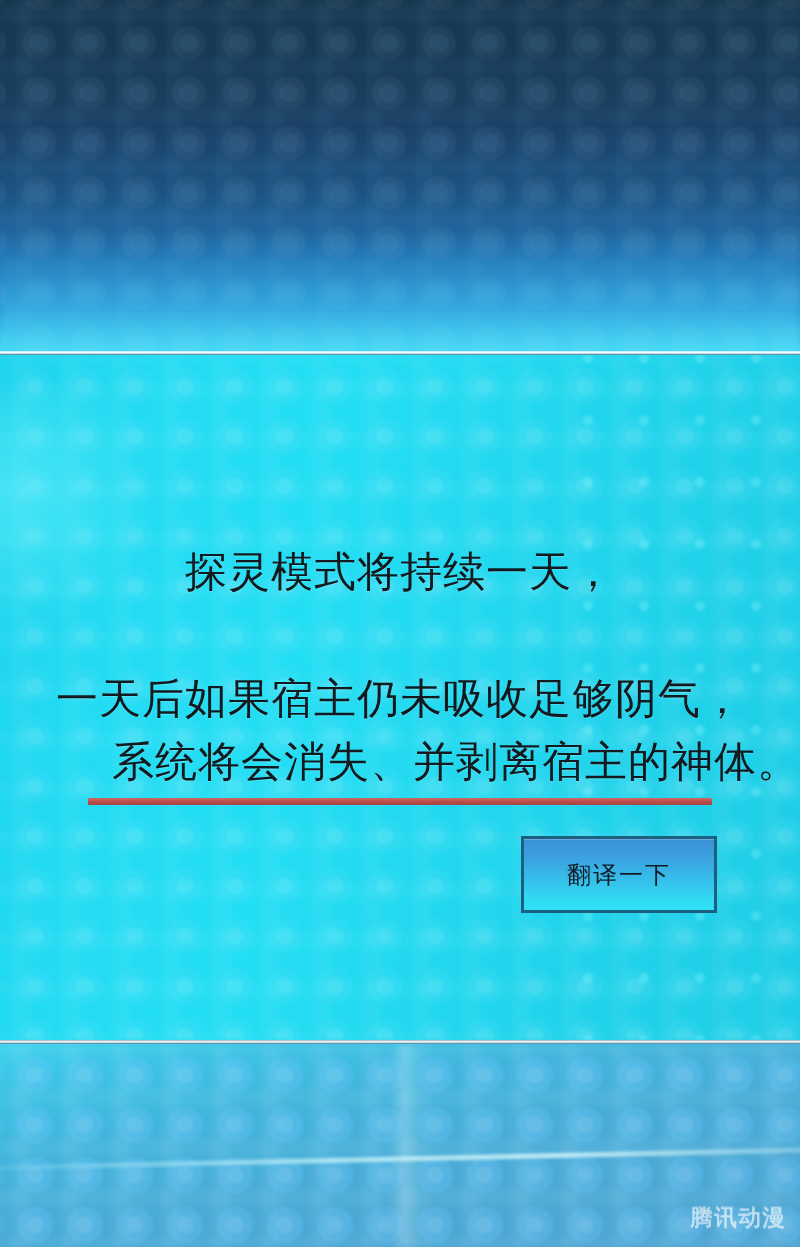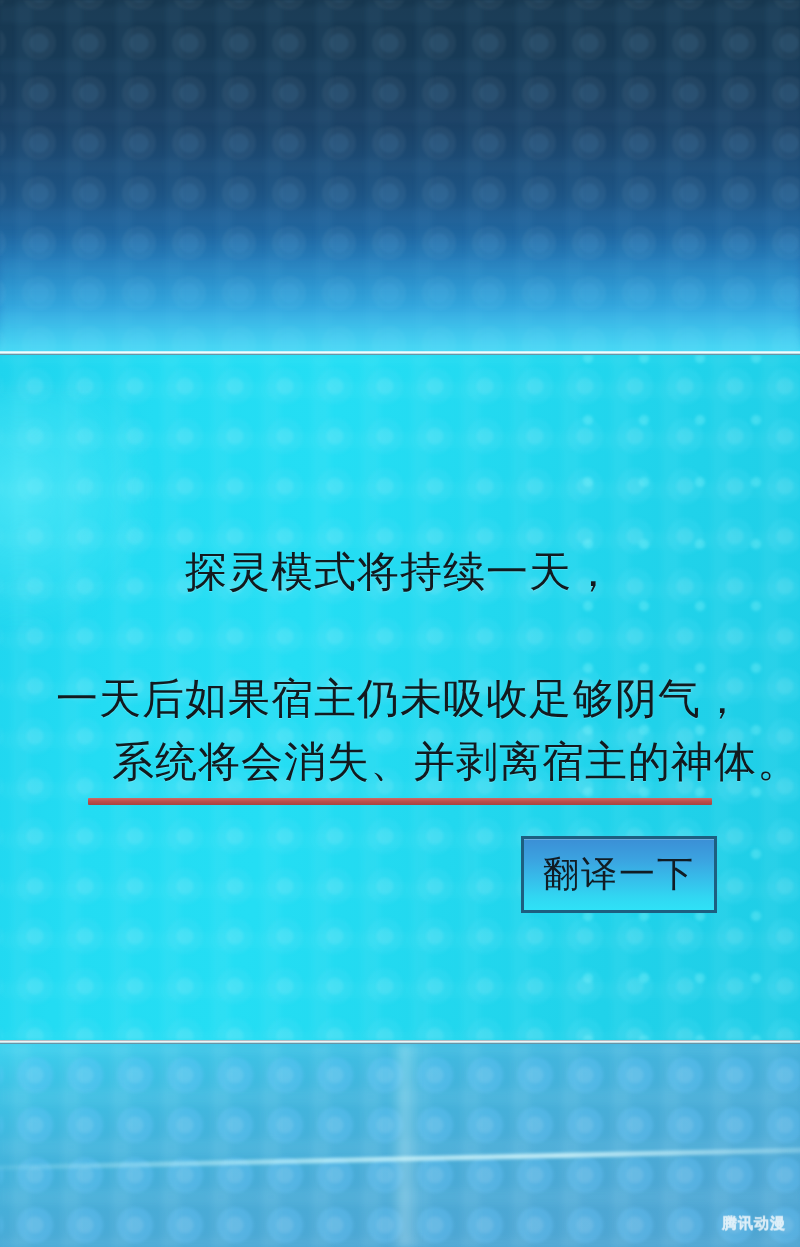--- a/index.html
+++ b/index.html
@@ -155,21 +155,21 @@
       #31d7f2 82%,
       #2fe2f7 100%);
     border:3px solid #1d5f80;
     display:flex; align-items:center; justify-content:center;
     cursor:pointer;
     box-shadow:inset 0 1px 0 rgba(255,255,255,0.25);
   }
   .translate-btn .label {
     color:#111c24;
     font-family:Liberation Mono, monospace;
-    font-size:36px;
+    font-size:24px;
     letter-spacing:2px;
     white-space:nowrap;
   }
 
   
   .panel-bot {
     position:absolute; left:0; top:1044px; width:800px; height:203px;
     background:
       linear-gradient(170deg,
         #3dd2ef 0%,
@@ -206,22 +206,22 @@
     position:absolute; left:392px; top:0; width:26px; height:100%;
     background:linear-gradient(90deg, rgba(230,255,255,0) 0%, rgba(235,255,255,0.35) 50%, rgba(230,255,255,0) 100%);
     filter:blur(5px);
   }
 
   
   .watermark {
     position:absolute;
     right:14px; bottom:14px;
     font-family:"DejaVu Sans", sans-serif;
-    font-size:15px;
-    font-weight:bold;
+    font-size:23px;
+    font-weight:normal;
     letter-spacing:1px;
     color:rgba(255,255,255,0.30);
     text-shadow:
       0 1px 0 rgba(255,255,255,0.35),
       0 0 2px rgba(255,255,255,0.25);
     -webkit-text-stroke:0.5px rgba(255,255,255,0.45);
     white-space:nowrap;
     text-align:right;
   }
 </style>

